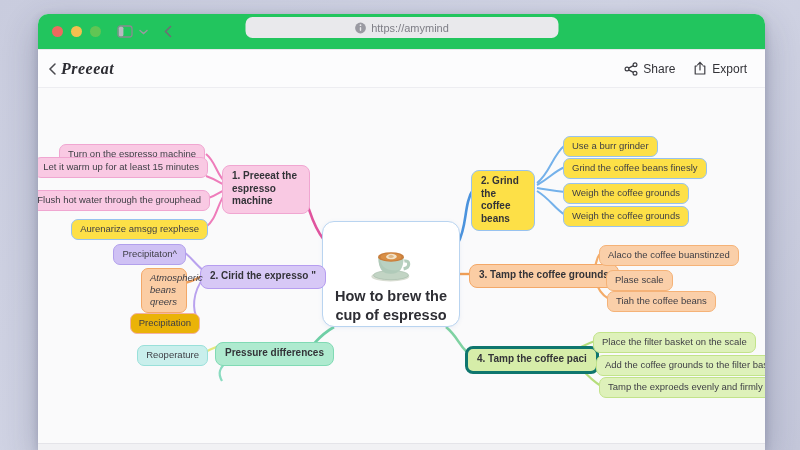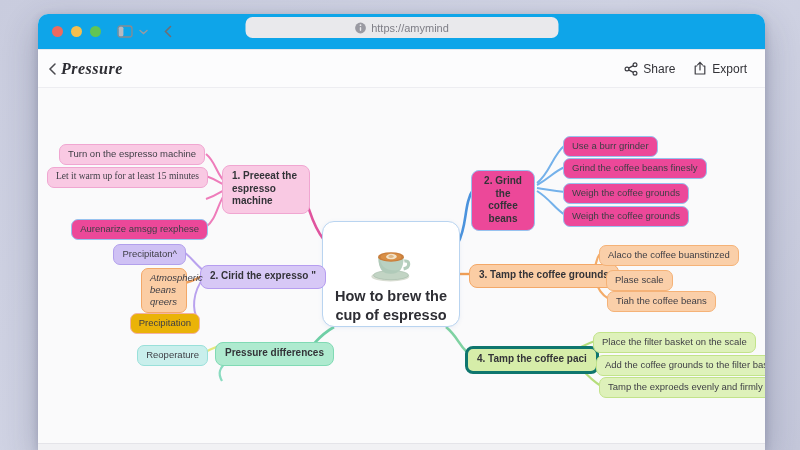--- a/index.html
+++ b/index.html
@@ -5,21 +5,21 @@
   * { margin:0; padding:0; box-sizing:border-box; }
   html,body { width:800px; height:450px; overflow:hidden;
     font-family:"Liberation Sans", sans-serif; }
   body { background:linear-gradient(135deg,#c9ccde 0%,#d2d5e5 50%,#c4c7da 100%); position:relative; }
 
   .window { position:absolute; left:38px; top:14px; width:727px; height:436px;
     border-radius:10px 10px 0 0; background:#fafafb; overflow:hidden;
     box-shadow:0 12px 34px rgba(40,45,80,.30), 0 2px 8px rgba(40,45,80,.18); }
 
   
-  .titlebar { height:36px; background:#0ea5e9; display:flex; align-items:center;
+  .titlebar { height:36px; background:#22c55e; display:flex; align-items:center;
     position:relative; border-bottom:1px solid #e8e8ec; }
   .lights { display:flex; gap:8px; margin-left:14px; }
   .light { width:11px; height:11px; border-radius:50%; }
   .light.red{ background:#ed6a5f; } .light.yellow{ background:#f5bf4f; } .light.green{ background:#61c554; }
   .tb-ico { margin-left:16px; display:flex; align-items:center; color:#86868c; }
   .tb-ico.small { margin-left:6px; }
   .urlbar { position:absolute; left:50%; transform:translateX(-50%); top:3px;
     width:313px; height:21px; background:#e9e9ec; border-radius:7px;
     display:flex; align-items:center; justify-content:center; gap:5px;
     color:#7e7e86; font-size:11px; }
@@ -36,21 +36,21 @@
   
   .canvas { position:relative; width:727px; height:364px; background:#fafafb; }
   .canvas svg.links { position:absolute; left:0; top:0; }
 
   .node { position:absolute; font-size:9.5px; color:#3e3e45; padding:3px 8px 4px;
     border-radius:7px; white-space:nowrap; line-height:1.25; }
   .node.wrap { white-space:normal; }
   .node.main { font-weight:bold; font-size:10px; color:#333338; padding:4px 9px 5px; border-radius:8px; }
 
   .c-pink   { background:#f9c9e3; border:1px solid #f0a6d1; }
-  .c-blue   { background:#ec4899; border:1px solid #97c2ef;text-align:center; }
+  .c-blue   { background:#fde047; border:1px solid #97c2ef; }
   .c-purple { background:#d7c8f6; border:1px solid #b69df0; }
   .c-lav    { background:#cfc1f4; border:1px solid #b2a0ec; }
   .c-orange { background:#fbcda4; border:1px solid #f3a868; }
   .c-salmon { background:#eab308; border:1px solid #f3b2a6; }
   .c-mint   { background:#aeeacf; border:1px solid #80dab4; }
   .c-cyan   { background:#c9efec; border:1px solid #99e0da; }
   .c-orange2{ background:#facfa9; border:1px solid #f5b277; }
   .c-green  { background:#d6eda9; border:3px solid #0f766e; }
   .c-green2 { background:#def1ba; border:1px solid #c2e38a; }
 
@@ -97,21 +97,21 @@
       </span>
       <span>https://amymind</span>
     </div>
   </div>
 
   <div class="apptoolbar">
     <div class="logo-wrap">
       <svg width="9" height="14" viewBox="0 0 9 14">
           <path d="M7 2 L2 7 L7 12" fill="none" stroke="#4a4a50" stroke-width="1.5" stroke-linecap="round"></path>
         </svg>
-      <span class="logo-text">Pressure</span>
+      <span class="logo-text">Preeeat</span>
     </div>
     <div class="tool-right">
       <div class="tool-btn">
         <svg width="14" height="14" viewBox="0 0 14 14">
           <circle cx="3" cy="7" r="1.9" fill="none" stroke="#3c3c42" stroke-width="1.2"></circle>
           <circle cx="11" cy="2.8" r="1.9" fill="none" stroke="#3c3c42" stroke-width="1.2"></circle>
           <circle cx="11" cy="11.2" r="1.9" fill="none" stroke="#3c3c42" stroke-width="1.2"></circle>
           <path d="M4.7 6.1 L9.3 3.6 M4.7 7.9 L9.3 10.4" stroke="#3c3c42" stroke-width="1.2"></path>
         </svg>
         <span>Share</span>
@@ -175,21 +175,22 @@
         <path d="M40,24 C43,24.5 45,26 43.5,27.5 C42,29 38,29 36.5,27.5 C35.5,26.3 37,24.6 40,24 Z" fill="#e0b887"></path>
       </svg>
       <div class="center-title">
         <div>How to brew the</div>
         <div>cup of espresso</div>
       </div>
     </div>
 
     <div class="node main c-pink wrap" style="left:184px; top:77px; width:88px;">1. Preeeat the espresso machine</div>
     <div class="node c-pink" style="right:560px; top:56px;">Turn on the espresso machine</div>
-    <div class="node c-pink" style="right:557px; top:79px;font-family:Liberation Serif, serif;">Let it warm up for at least 15 minutes</div>
+    <div class="node c-pink" style="right:557px; top:69px;">Let it warm up for at least 15 minutes</div>
+    <div class="node c-pink" style="right:555px; top:102px;">Flush hot water through the grouphead</div>
     <div class="node c-blue" style="right:557px; top:131px;">Aurenarize amsgg rexphese</div>
 
     <div class="node main c-purple" style="left:162px; top:177px;">2. Cirid the expresso "</div>
     <div class="node c-lav" style="right:579px; top:156px;">Precipitaton^</div>
     <div class="node c-orange wrap" style="right:578px; top:180px; width:46px;font-style:italic;">Atmospheric beans qreers</div>
     <div class="node c-salmon" style="right:565px; top:225px;">Precipitation</div>
 
     <div class="node main c-mint" style="left:177px; top:254px;">Pressure differences</div>
     <div class="node c-cyan" style="right:557px; top:257px;">Reoperature</div>
 

